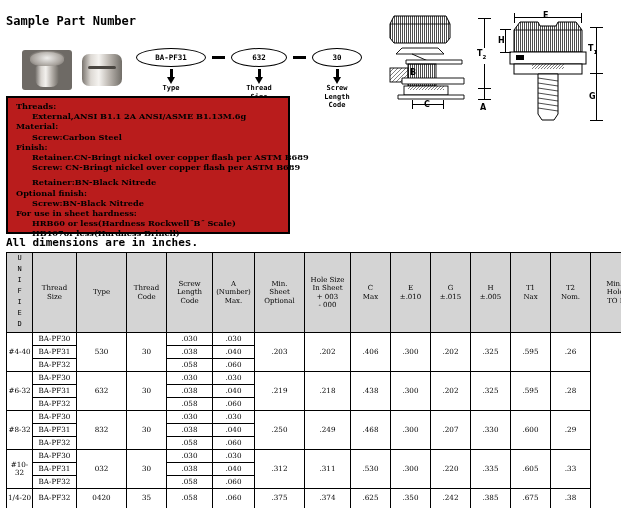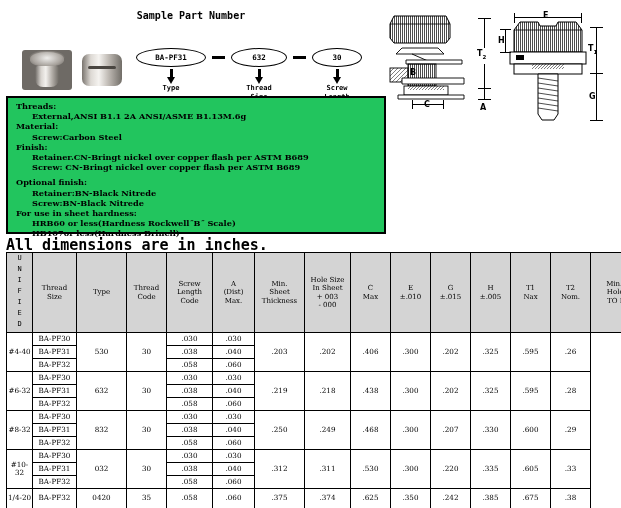--- a/index.html
+++ b/index.html
@@ -25,24 +25,23 @@
     font-family: "DejaVu Sans Mono", monospace;
     font-weight: bold;
     font-size: 11.5px;
     letter-spacing: 0.2px;
     line-height: 15px;
     white-space: nowrap;
   }
   .subtitle {
     font-family: "DejaVu Sans Mono", monospace;
     font-weight: bold;
-    font-size: 10px;
+    font-size: 12px;
     line-height: 15px;
-    margin-top: 6px;
-    text-align: center;
+    margin-top: 12px;
   }
 
   
   #partnum {
     position: absolute;
     left: 6px; top: 44px;
     width: 360px; height: 50px;
   }
   .photos {
     position: absolute; left: 16px; top: 2px;
@@ -119,23 +118,23 @@
     font-size: 7px;
     line-height: 8.5px;
     text-align: center;
     white-space: pre-line;
   }
 
   
   #specbox {
     position: absolute;
     left: 6px; top: 96px;
-    width: 380px; height: 138px;
+    width: 284px; height: 138px;
     border: 2px solid #000;
-    background: #22c55e;
+    background: #b91c1c;
     padding: 3px 4px 0 8px;
   }
   .spec-line {
     font-family: "DejaVu Serif", serif;
     font-weight: bold;
     font-size: 8.2px;
     line-height: 10.2px;
     white-space: nowrap;
   }
   .spec-line.ind { padding-left: 16px; }
@@ -156,21 +155,21 @@
   }
   .dlabel sub { font-size: 5.5px; }
   .dimline { position: absolute; background: #000; }
 
   
   #dimsnote {
     position: absolute;
     left: 6px; top: 236px;
     font-family: "DejaVu Sans Mono", monospace;
     font-weight: bold;
-    font-size: 15px;
+    font-size: 11px;
   }
 
   
   #tablewrap {
     position: absolute;
     left: 6px; top: 252px;
     width: 608px;
   }
   table.spec {
     border-collapse: collapse;
@@ -261,22 +260,22 @@
 <div id="specbox">
   <div id="spec-lines">
       <div class="spec-line">Threads:</div>
       <div class="spec-line ind">External,ANSI B1.1 2A ANSI/ASME B1.13M.6g</div>
       <div class="spec-line">Material:</div>
       <div class="spec-line ind">Screw:Carbon Steel</div>
       <div class="spec-line">Finish:</div>
       <div class="spec-line ind">Retainer.CN-Bringt nickel over copper flash per ASTM B689</div>
       <div class="spec-line ind">Screw:   CN-Bringt nickel over copper flash per ASTM B689</div>
       <div class="spec-gap"></div>
+      <div class="spec-line ind">Retainer:BN-Black Nitrede</div>
       <div class="spec-line">Optional finish:</div>
-      <div class="spec-line ind">Retainer:BN-Black Nitrede</div>
       <div class="spec-line ind">Screw:BN-Black Nitrede</div>
       <div class="spec-line">For use in sheet hardness:</div>
       <div class="spec-line ind">HRB60 or less(Hardness Rockwell˝B˝ Scale)</div>
       <div class="spec-line ind">HB107or less(Hardness Brinell)</div>
     </div>
 </div>
 
 <div id="drawings">
 
   <svg width="130" height="128" viewBox="0 0 130 128" style="position:absolute;left:0;top:0;">
@@ -406,27 +405,27 @@
             <span class="hdr-sub">Thread</span>
             <span class="hdr-sub">Code</span>
           </th>
           <th>
             <span class="hdr-sub">Screw</span>
             <span class="hdr-sub">Length</span>
             <span class="hdr-sub">Code</span>
           </th>
           <th>
             <span class="hdr-sub">A</span>
-            <span class="hdr-sub">(Dist)</span>
+            <span class="hdr-sub">(Number)</span>
             <span class="hdr-sub">Max.</span>
           </th>
           <th>
             <span class="hdr-sub">Min.</span>
             <span class="hdr-sub">Sheet</span>
-            <span class="hdr-sub">Thickness</span>
+            <span class="hdr-sub">Optional</span>
           </th>
           <th>
             <span class="hdr-sub">Hole Size</span>
             <span class="hdr-sub">In Sheet</span>
             <span class="hdr-sub">+ 003</span>
             <span class="hdr-sub">- 000</span>
           </th>
           <th>
             <span class="hdr-sub">C</span>
             <span class="hdr-sub">Max</span>

